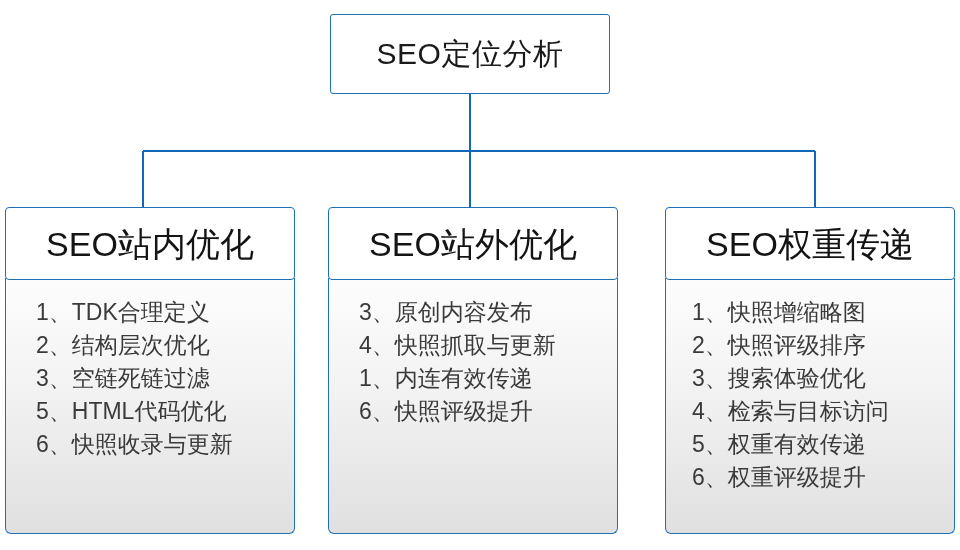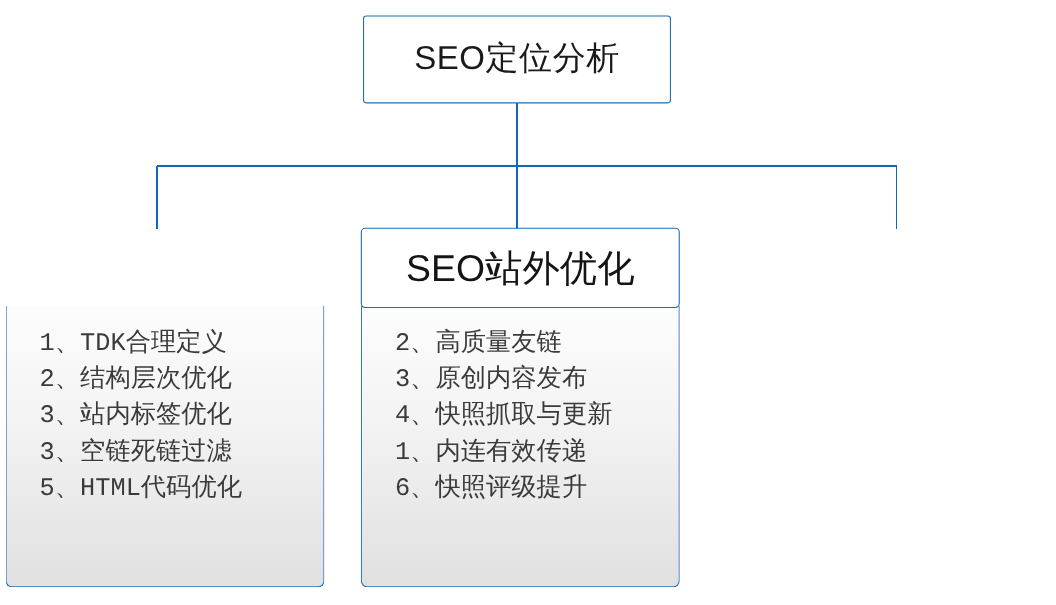--- a/index.html
+++ b/index.html
@@ -98,21 +98,20 @@
     border-bottom-left-radius: 6px;
     border-bottom-right-radius: 6px;
     background: linear-gradient(to bottom, #fdfdfd 0%, #f4f4f4 38%, #eaeaea 70%, #e0e0e0 100%);
     padding: 18px 0 0 0;
     overflow: hidden;
   }
   .item-list {
     list-style: none;
     margin: 0;
     padding: 0 0 0 30px;
-    font-family: Liberation Mono, monospace;
   }
   .item-list li {
     font-size: 23px;
     line-height: 33px;
     color: #3a3a3a;
     white-space: nowrap;
   }
   .col-2 .item-list { padding-left: 26px; }
 </style>
 </head>
@@ -131,40 +130,57 @@
     <line x1="470" y1="151" x2="470" y2="208" stroke="#1168b8" stroke-width="1.6" shape-rendering="crispEdges"></line>
 
     <line x1="815" y1="151" x2="815" y2="208" stroke="#1168b8" stroke-width="1.6" shape-rendering="crispEdges"></line>
   </svg>
 
   <div class="root-node">
     <span class="root-title">SEO定位分析</span>
   </div>
 
   <div class="column col-0">
+    <div class="col-header">
+      <span class="col-header-title">SEO站内优化</span>
+    </div>
     <div class="col-body">
       <ul class="item-list">
         <li>1、TDK合理定义</li>
         <li>2、结构层次优化</li>
-        <li>3、站内标签优化</li>
         <li>3、空链死链过滤</li>
         <li>5、HTML代码优化</li>
+        <li>6、快照收录与更新</li>
       </ul>
     </div>
   </div>
 
   <div class="column col-1">
     <div class="col-header">
       <span class="col-header-title">SEO站外优化</span>
     </div>
     <div class="col-body">
       <ul class="item-list">
-        <li>2、高质量友链</li>
         <li>3、原创内容发布</li>
         <li>4、快照抓取与更新</li>
         <li>1、内连有效传递</li>
         <li>6、快照评级提升</li>
       </ul>
     </div>
   </div>
 
+  <div class="column col-2">
+    <div class="col-header">
+      <span class="col-header-title">SEO权重传递</span>
+    </div>
+    <div class="col-body">
+      <ul class="item-list">
+        <li>1、快照增缩略图</li>
+        <li>2、快照评级排序</li>
+        <li>3、搜索体验优化</li>
+        <li>4、检索与目标访问</li>
+        <li>5、权重有效传递</li>
+        <li>6、权重评级提升</li>
+      </ul>
+    </div>
+  </div>
 
 </div>
 
 </body></html>

